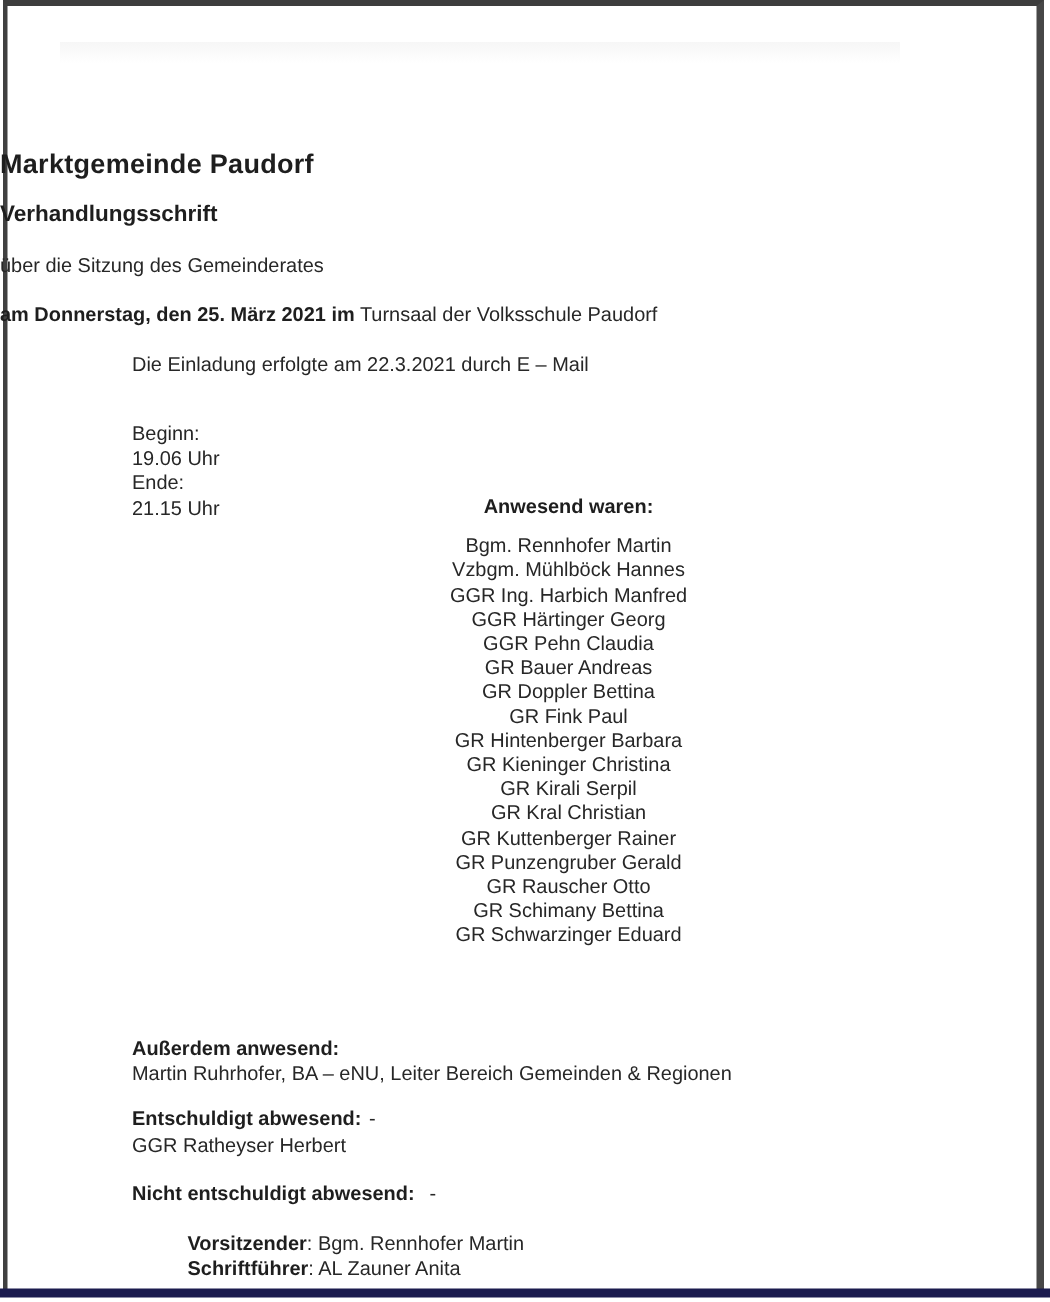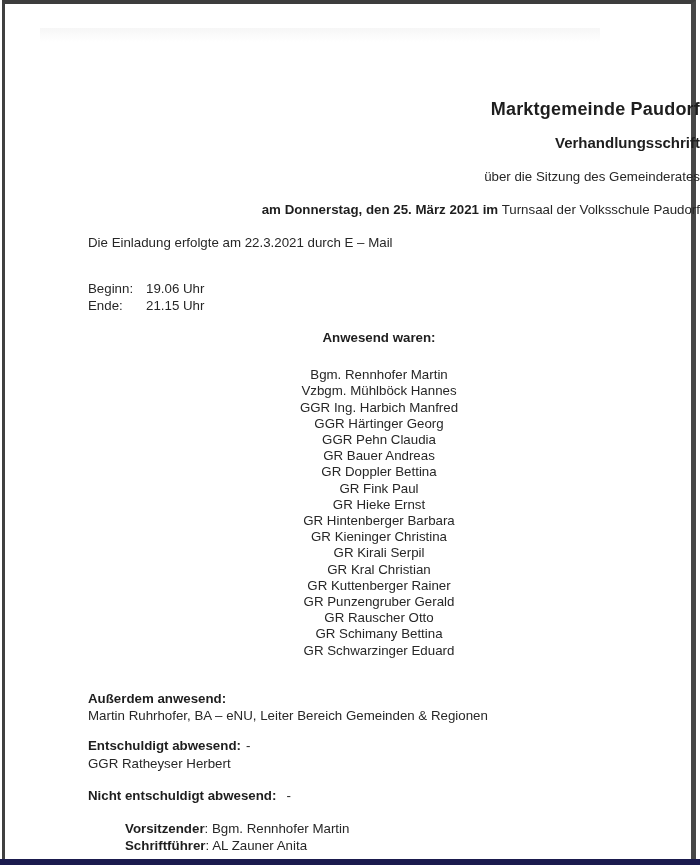--- a/index.html
+++ b/index.html
@@ -41,21 +41,21 @@
   
   .scan-bottom-bar {
     position: absolute;
     left: 0;
     bottom: 3px;
     width: 700px;
     height: 6px;
     background: #1b1b4e;
   }
   .block { position: absolute; }
-  .centered { left: 0; right: 0; text-align: right; }
+  .centered { left: 0; right: 0; text-align: left; }
   .lefted { left: 88px; right: 30px; text-align: left; }
   .doc-title {
     top: 99px;
     font-size: 18px;
     font-weight: bold;
     letter-spacing: 0.2px;
     color: #1e1e1e;
   }
   .doc-subtitle {
     top: 134px;
@@ -74,30 +74,30 @@
   .session-line .b { font-weight: bold; color: #1e1e1e; }
   .invitation-line {
     top: 235px;
     font-size: 13.3px;
   }
   .times-block {
     top: 281px;
     font-size: 13.3px;
     line-height: 16.5px;
   }
-  .times-block .time-row { display: flex; }
+  .times-block .time-row { display: flex; flex-direction: column; }
   .times-block .t-label { width: 58px; }
   .attendees-block {
     top: 330px;
     font-size: 13.3px;
     line-height: 16.2px;
     text-align: center;
   }
   .attendees-block .heading { font-weight: bold; color: #1e1e1e; }
-  .attendees-block .names { margin-top: 21px; }
+  .attendees-block .names { margin-top: 10px; }
   .also-block {
     top: 691px;
     font-size: 13.3px;
     line-height: 16.8px;
   }
   .heading-bold { font-weight: bold; color: #1e1e1e; }
   .excused-block {
     top: 737px;
     font-size: 13.3px;
     line-height: 17.5px;
@@ -146,21 +146,20 @@
   <div class="heading">Anwesend waren:</div>
   <div class="names">
     <div>Bgm. Rennhofer Martin</div>
     <div>Vzbgm. Mühlböck Hannes</div>
     <div>GGR Ing. Harbich Manfred</div>
     <div>GGR Härtinger Georg</div>
     <div>GGR Pehn Claudia</div>
     <div>GR Bauer Andreas</div>
     <div>GR Doppler Bettina</div>
     <div>GR Fink Paul</div>
-    <div>GR Hieke Ernst</div>
     <div>GR Hintenberger Barbara</div>
     <div>GR Kieninger Christina</div>
     <div>GR Kirali Serpil</div>
     <div>GR Kral Christian</div>
     <div>GR Kuttenberger Rainer</div>
     <div>GR Punzengruber Gerald</div>
     <div>GR Rauscher Otto</div>
     <div>GR Schimany Bettina</div>
     <div>GR Schwarzinger Eduard</div>
   </div>

